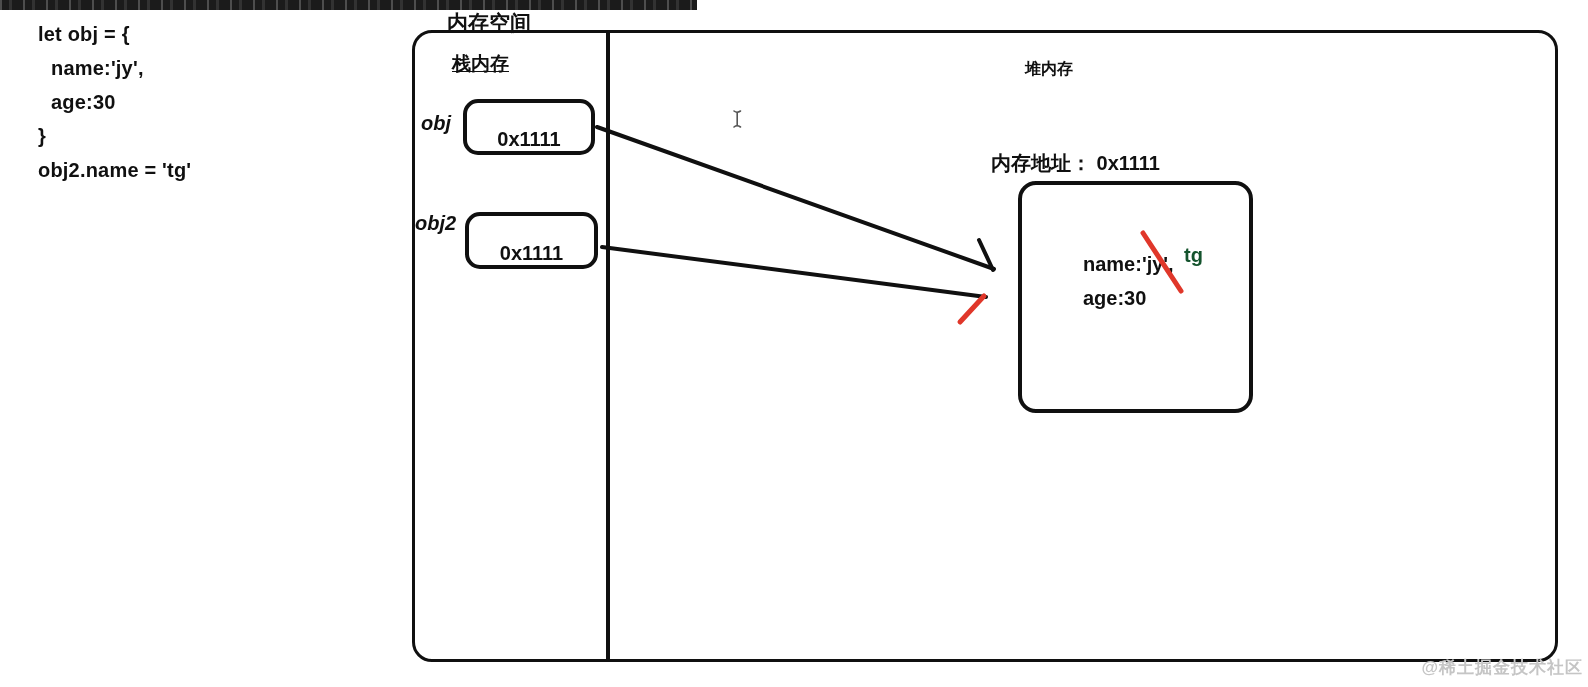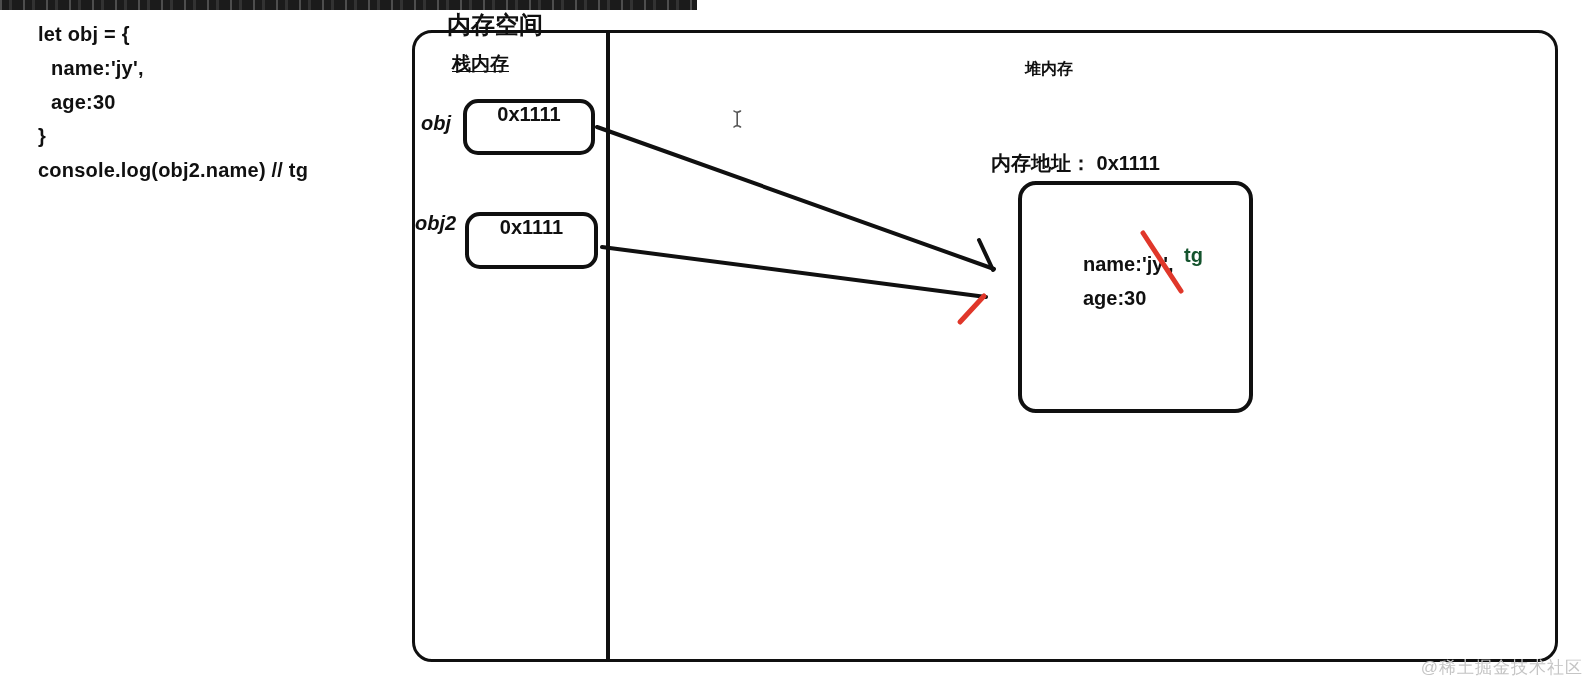--- a/index.html
+++ b/index.html
@@ -11,57 +11,57 @@
   .top-bar{
     position:absolute;left:0;top:0;width:697px;height:10px;background:#1b1b1b;
     background-image:repeating-linear-gradient(90deg,rgba(255,255,255,.22) 0 2px,transparent 2px 9px,rgba(255,255,255,.10) 9px 12px,transparent 12px 23px);
   }
   
   .code{position:absolute;left:38px;top:17px;font-size:20px;line-height:34px;letter-spacing:.2px;}
   .code .indent{padding-left:13px;}
   
   .container-box{position:absolute;left:412px;top:30px;width:1146px;height:632px;border:3px solid #101010;border-radius:20px;box-sizing:border-box;background:transparent;}
   .divider{position:absolute;left:606px;top:31px;width:4px;height:630px;background:#101010;}
-  .mem-space-label{position:absolute;left:447px;top:9px;font-size:24px;}
+  .mem-space-label{position:absolute;left:447px;top:9px;font-size:21px;}
   .stack-label{position:absolute;left:452px;top:51px;font-size:19px;text-decoration:underline;}
   .heap-label{position:absolute;left:1025px;top:59px;font-size:16px;}
   
   .var-name{position:absolute;font-size:20px;font-style:italic;}
   .var-obj{left:421px;top:112px;}
   .var-obj2{left:415px;top:212px;}
   .addr-box{
     position:absolute;border:4px solid #101010;border-radius:15px;box-sizing:border-box;
-    display:flex;align-items:flex-start;justify-content:center;font-size:20px;background:#fff;
+    display:flex;align-items:flex-end;justify-content:center;font-size:20px;background:#fff;
   }
   .box1{left:463px;top:99px;width:132px;height:56px;}
   .box2{left:465px;top:212px;width:133px;height:57px;}
   
   .heap-addr{position:absolute;left:991px;top:150px;font-size:20px;}
   .heap-box{position:absolute;left:1018px;top:181px;width:235px;height:232px;border:4px solid #101010;border-radius:18px;box-sizing:border-box;background:#fff;}
   .heap-name{position:absolute;left:1083px;top:253px;font-size:20px;}
   .heap-age{position:absolute;left:1083px;top:287px;font-size:20px;}
   .heap-new-value{position:absolute;left:1184px;top:244px;font-size:20px;color:#14532d;}
   
   .overlay{position:absolute;left:0;top:0;width:1588px;height:687px;pointer-events:none;}
   
-  .watermark{position:absolute;right:5px;top:656px;font-size:17px;font-weight:normal;color:#c5c5c5;letter-spacing:1px;}
+  .watermark{position:absolute;right:5px;top:656px;font-size:17px;font-weight:bold;color:#c5c5c5;letter-spacing:1px;}
 </style>
 </head>
 <body>
 
 <div class="canvas">
 
   <div class="top-bar"></div>
 
   <div class="code">
     <div class="code-line">let obj = {</div>
     <div class="code-line indent">name:'jy',</div>
     <div class="code-line indent">age:30</div>
     <div class="code-line">}</div>
-    <div class="code-line">console.log(obj2.name) // tg</div>
+    <div class="code-line">obj2.name = 'tg'</div>
   </div>
 
   <div class="mem-space-label">内存空间</div>
 
   <div class="container-box"></div>
   <div class="divider"></div>
 
   <div class="stack-label">栈内存</div>
   <div class="heap-label">堆内存</div>
 

